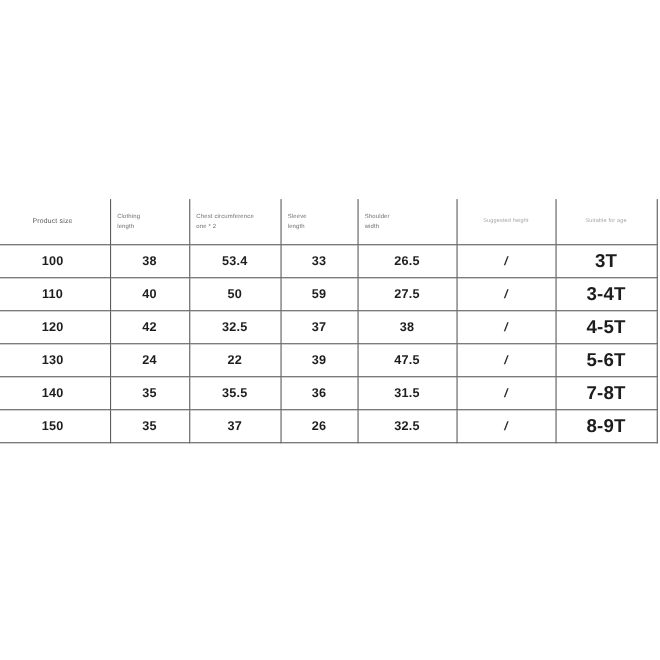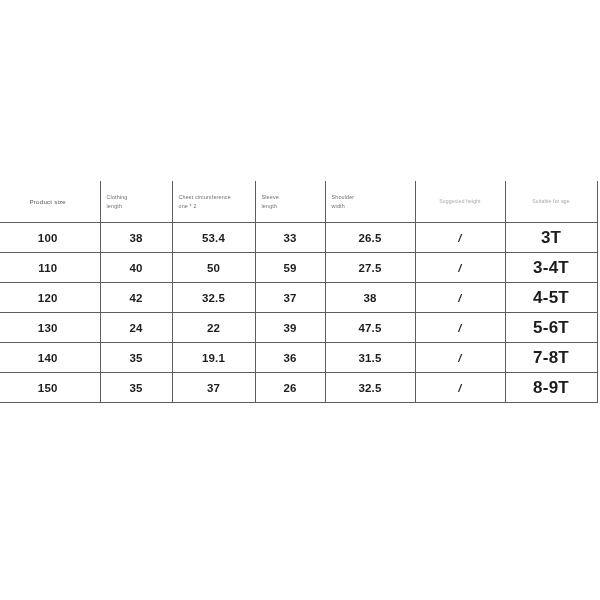--- a/index.html
+++ b/index.html
@@ -184,21 +184,21 @@
           <td>24</td>
           <td>22</td>
           <td>39</td>
           <td>47.5</td>
           <td class="cell-slash">/</td>
           <td class="cell-age">5-6T</td>
         </tr>
         <tr>
           <td>140</td>
           <td>35</td>
-          <td>19.1</td>
+          <td>35.5</td>
           <td>36</td>
           <td>31.5</td>
           <td class="cell-slash">/</td>
           <td class="cell-age">7-8T</td>
         </tr>
         <tr>
           <td>150</td>
           <td>35</td>
           <td>37</td>
           <td>26</td>

